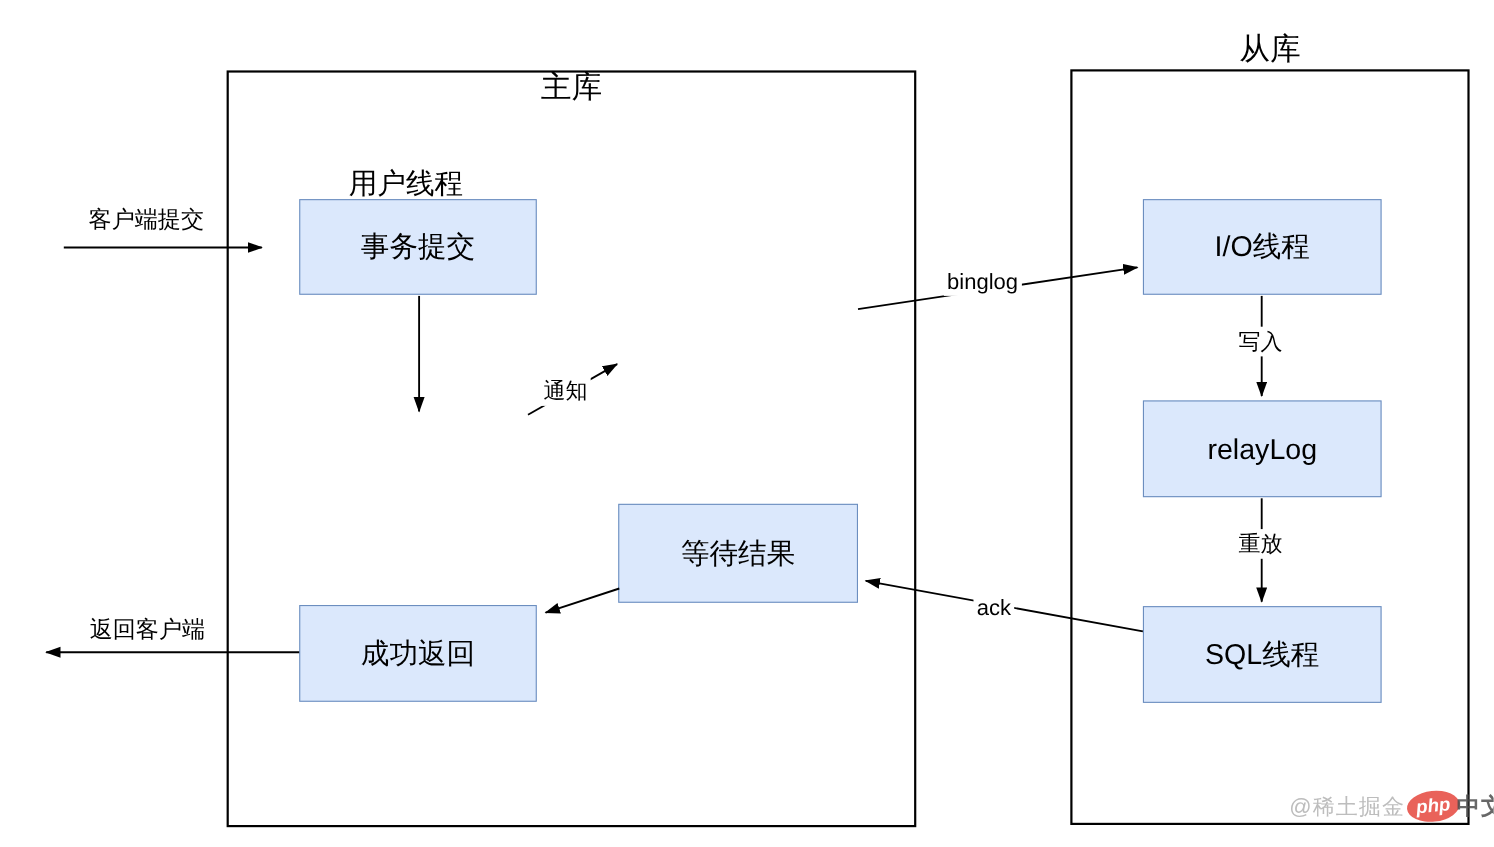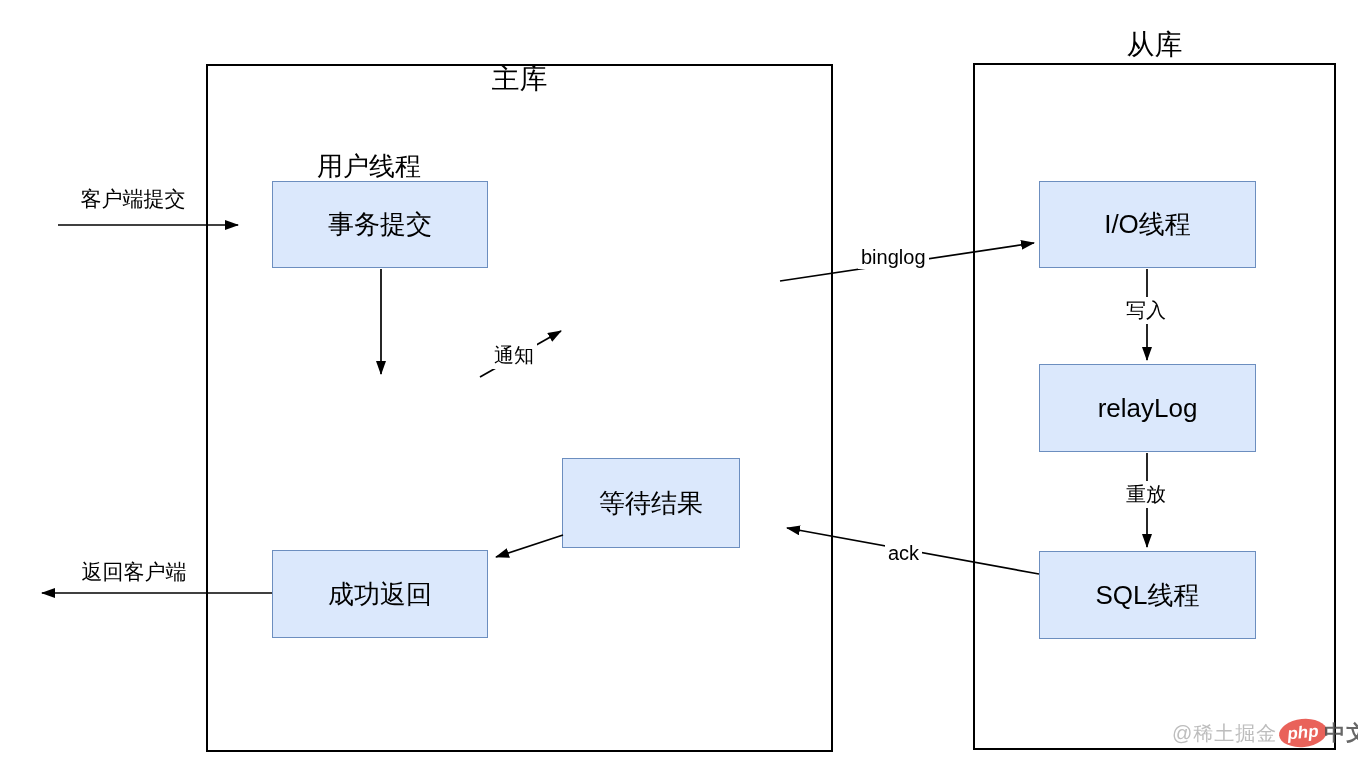--- a/index.html
+++ b/index.html
@@ -47,21 +47,21 @@
 
   <div class="container" style="left:206px;top:64px;width:627px;height:688px;"></div>
   <div class="container" style="left:973px;top:63px;width:363px;height:687px;"></div>
 
   <div class="container-title" style="left:206px;top:12px;width:627px;margin-top:48px;">主库</div>
   <div class="container-title" style="left:973px;top:26px;width:363px;">从库</div>
 
   <div class="free-label" style="left:317px;top:149px;">用户线程</div>
 
   <div class="node" style="left:272px;top:181px;width:216px;height:87px;">事务提交</div>
-  <div class="node" style="left:562px;top:458px;width:178px;height:90px;">等待结果</div>
+  <div class="node" style="left:562px;top:458px;width:218px;height:90px;">等待结果</div>
   <div class="node" style="left:272px;top:550px;width:216px;height:88px;">成功返回</div>
 
   <div class="node" style="left:1039px;top:181px;width:217px;height:87px;">I/O线程</div>
   <div class="node" style="left:1039px;top:364px;width:217px;height:88px;">relayLog</div>
   <div class="node" style="left:1039px;top:551px;width:217px;height:88px;">SQL线程</div>
 
   <svg class="edge-svg" width="1358" height="770" viewBox="0 0 1358 770">
     <defs>
       <marker id="arrow" markerWidth="15" markerHeight="12" refX="13" refY="5" orient="auto" markerUnits="userSpaceOnUse">
         <path d="M0,0 L14,5 L0,10 z" fill="#000"></path>

